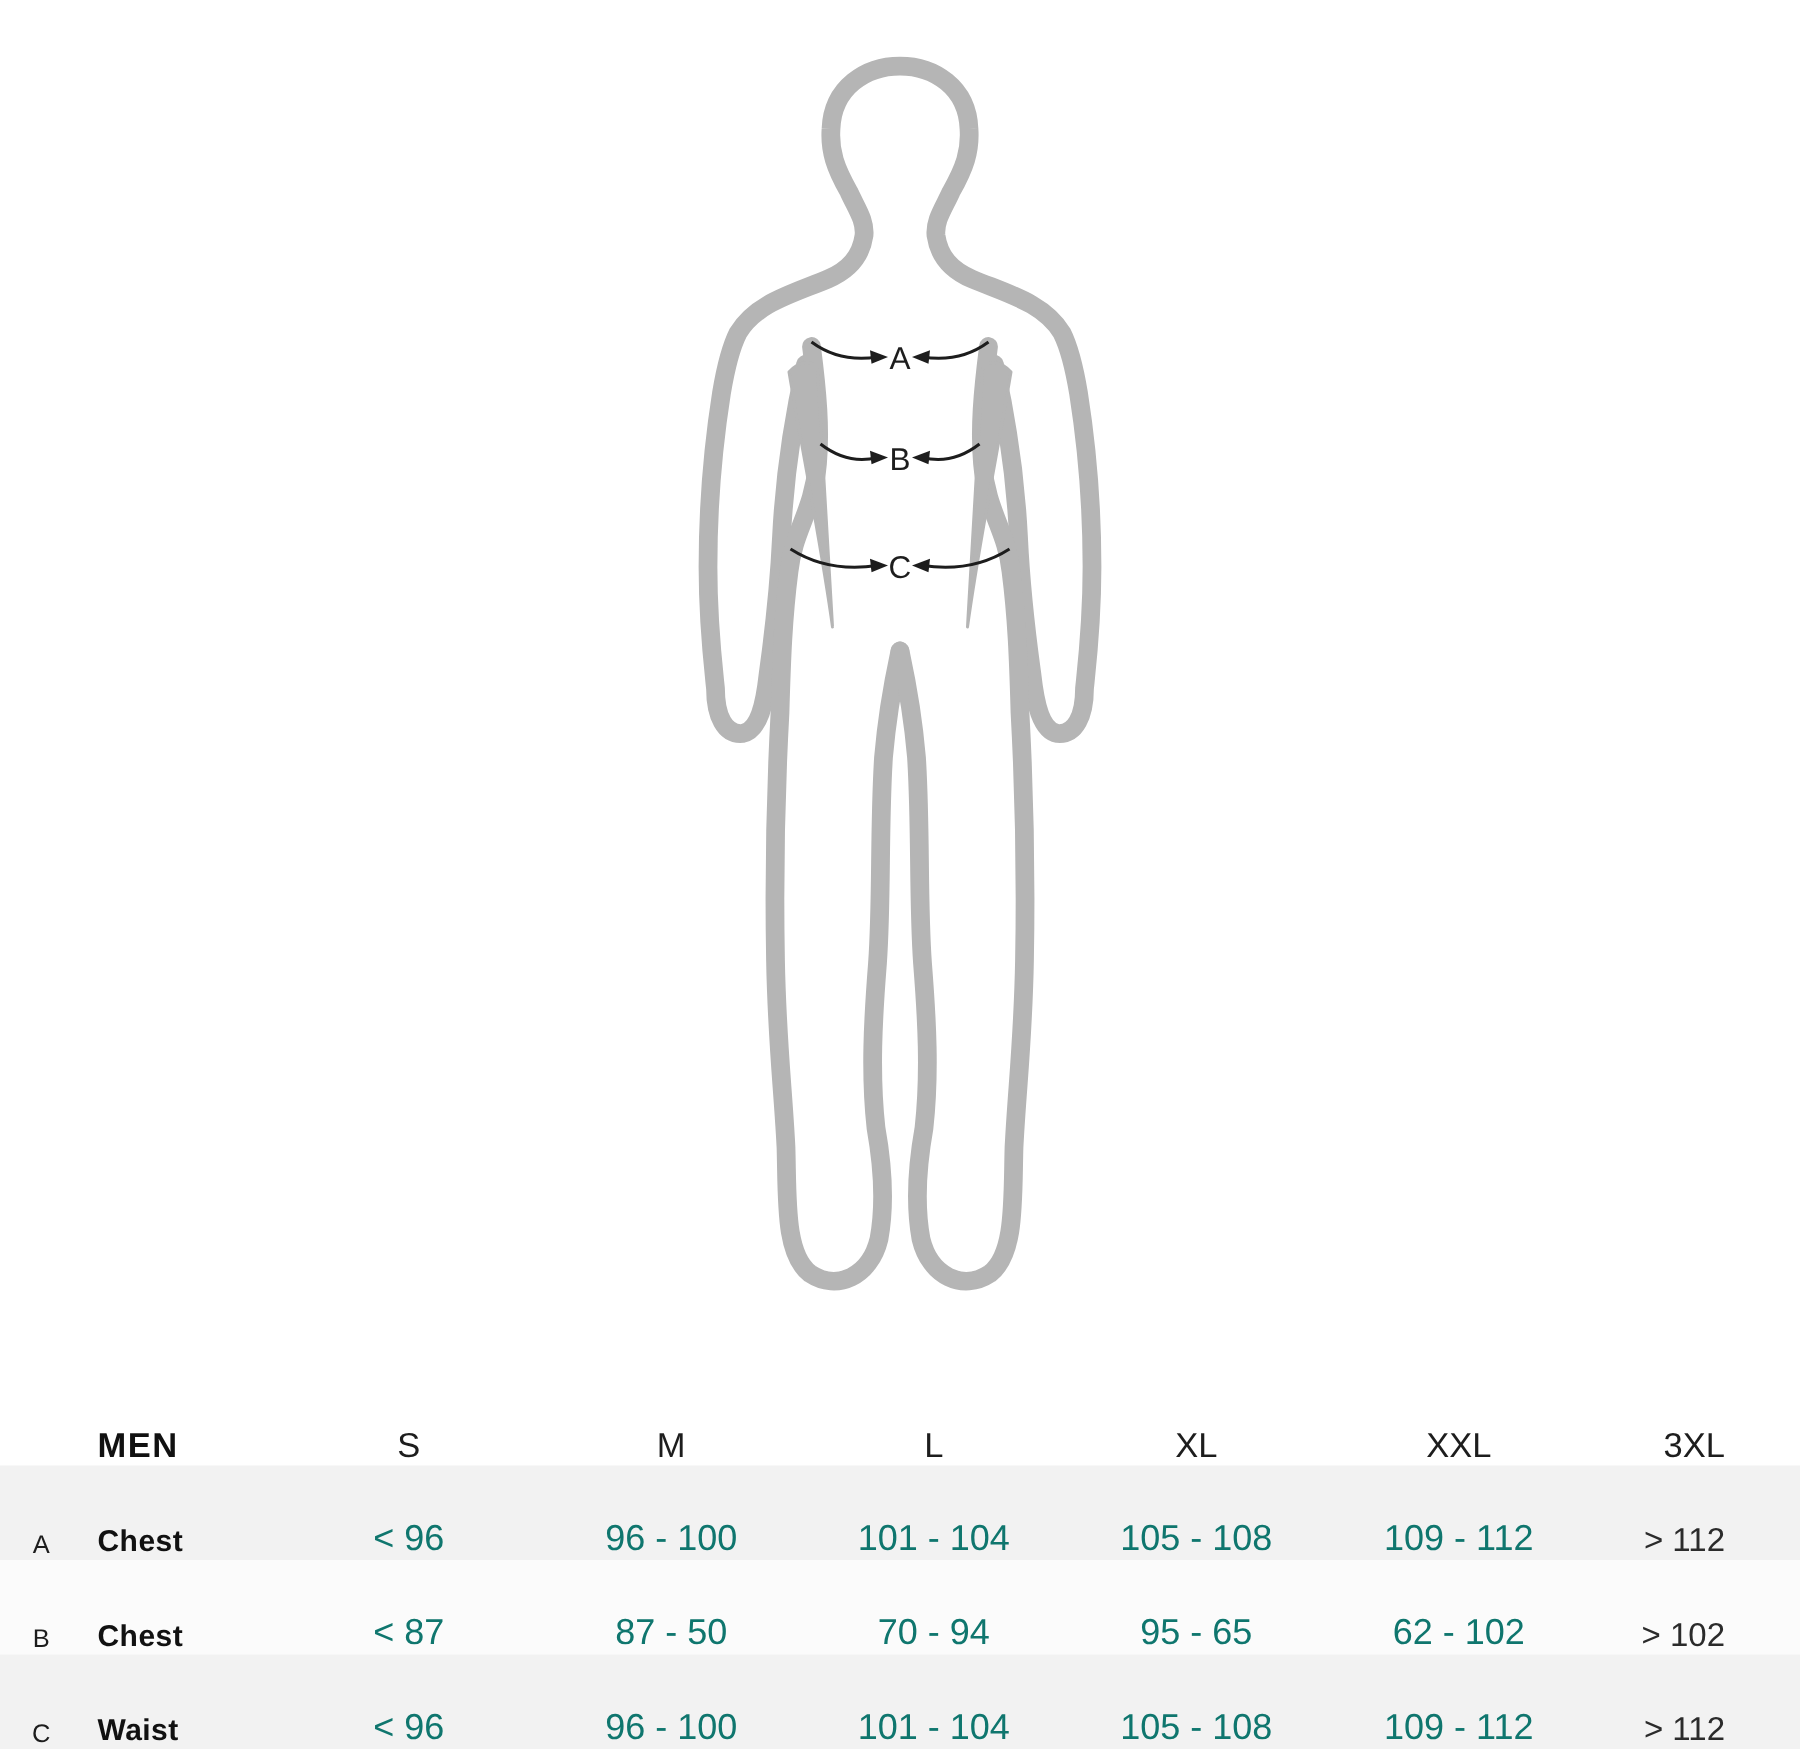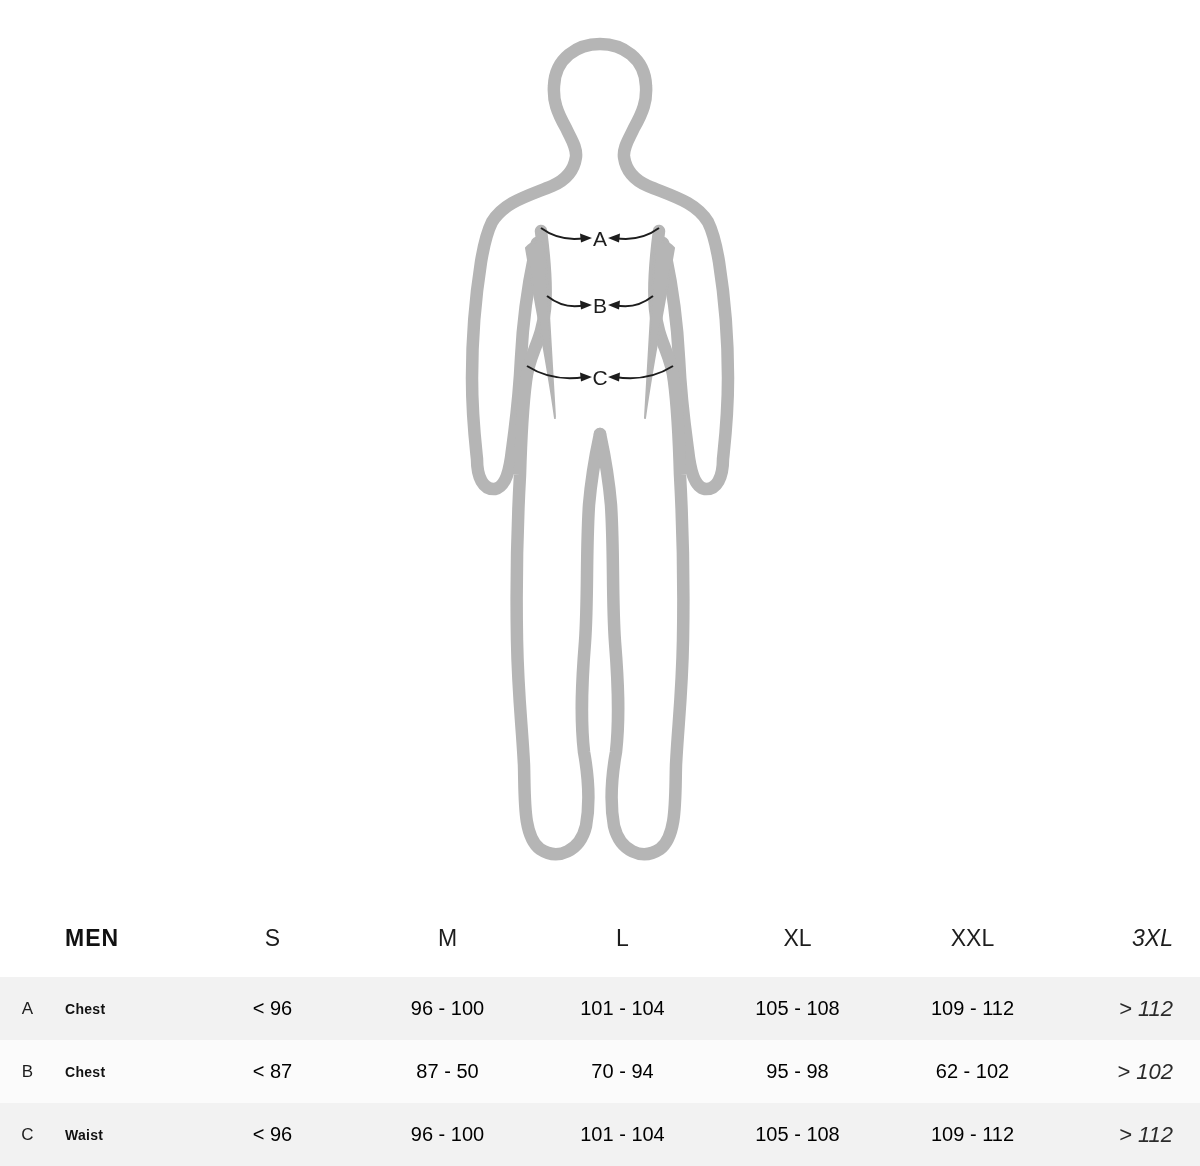--- a/index.html
+++ b/index.html
@@ -9,30 +9,30 @@
     width:1200px; height:1166px;
     background:#ffffff;
     font-family:"Liberation Sans","DejaVu Sans",sans-serif;
     overflow:hidden;
     margin:0 auto;
   }
   .figure-wrap { position:absolute; top:0; left:0; width:1200px; height:880px; }
   .figure-wrap svg { display:block; width:1200px; height:880px; }
 
   .size-table { position:absolute; top:900px; left:0; width:1200px; }
-  .t-row { display:flex; align-items:center; height:63px; width:1200px; }
+  .t-row { display:flex; align-items:flex-end; height:63px; width:1200px; }
   .t-row.t-header { height:77px; background:#ffffff; }
   .t-row.stripe-a { background:#f2f2f2; }
   .t-row.stripe-b { background:#fbfbfb; }
 
   .c-letter { width:55px; text-align:center; font-size:17px; color:#1d1d1d; }
   .c-label  { width:130px; text-align:left; padding-left:10px;
-              font-size:14px; font-weight:700; color:#111111; letter-spacing:0.3px; }
-  .c-size   { width:175px; text-align:center; font-size:20px; color:#000000; }
-  .c-last   { width:140px; text-align:right; padding-right:27px; font-size:22px; color:#2b2b2b;font-style:italic; }
+              font-size:20px; font-weight:700; color:#111111; letter-spacing:0.3px; }
+  .c-size   { width:175px; text-align:center; font-size:24px; color:#0f766e; }
+  .c-last   { width:140px; text-align:right; padding-right:50px; font-size:22px; color:#2b2b2b; }
 
   .t-header .c-label { font-size:23px; font-weight:700; color:#111111; letter-spacing:1px; }
   .t-header .c-size, .t-header .c-last { font-size:23px; font-weight:400; color:#1d1d1d; }
 
   .fig-text { font-family:"Liberation Sans","DejaVu Sans",sans-serif; font-size:21px; fill:#1d1d1d; }
 </style>
 </head>
 <body>
 
 <div class="page">
@@ -141,21 +141,21 @@
       <div class="c-size">109 - 112</div>
       <div class="c-last">&gt; 112</div>
     </div>
 
     <div class="t-row stripe-b">
       <div class="c-letter">B</div>
       <div class="c-label">Chest</div>
       <div class="c-size">&lt; 87</div>
       <div class="c-size">87 - 50</div>
       <div class="c-size">70 - 94</div>
-      <div class="c-size">95 - 98</div>
+      <div class="c-size">95 - 65</div>
       <div class="c-size">62 - 102</div>
       <div class="c-last">&gt; 102</div>
     </div>
 
     <div class="t-row stripe-a">
       <div class="c-letter">C</div>
       <div class="c-label">Waist</div>
       <div class="c-size">&lt; 96</div>
       <div class="c-size">96 - 100</div>
       <div class="c-size">101 - 104</div>

